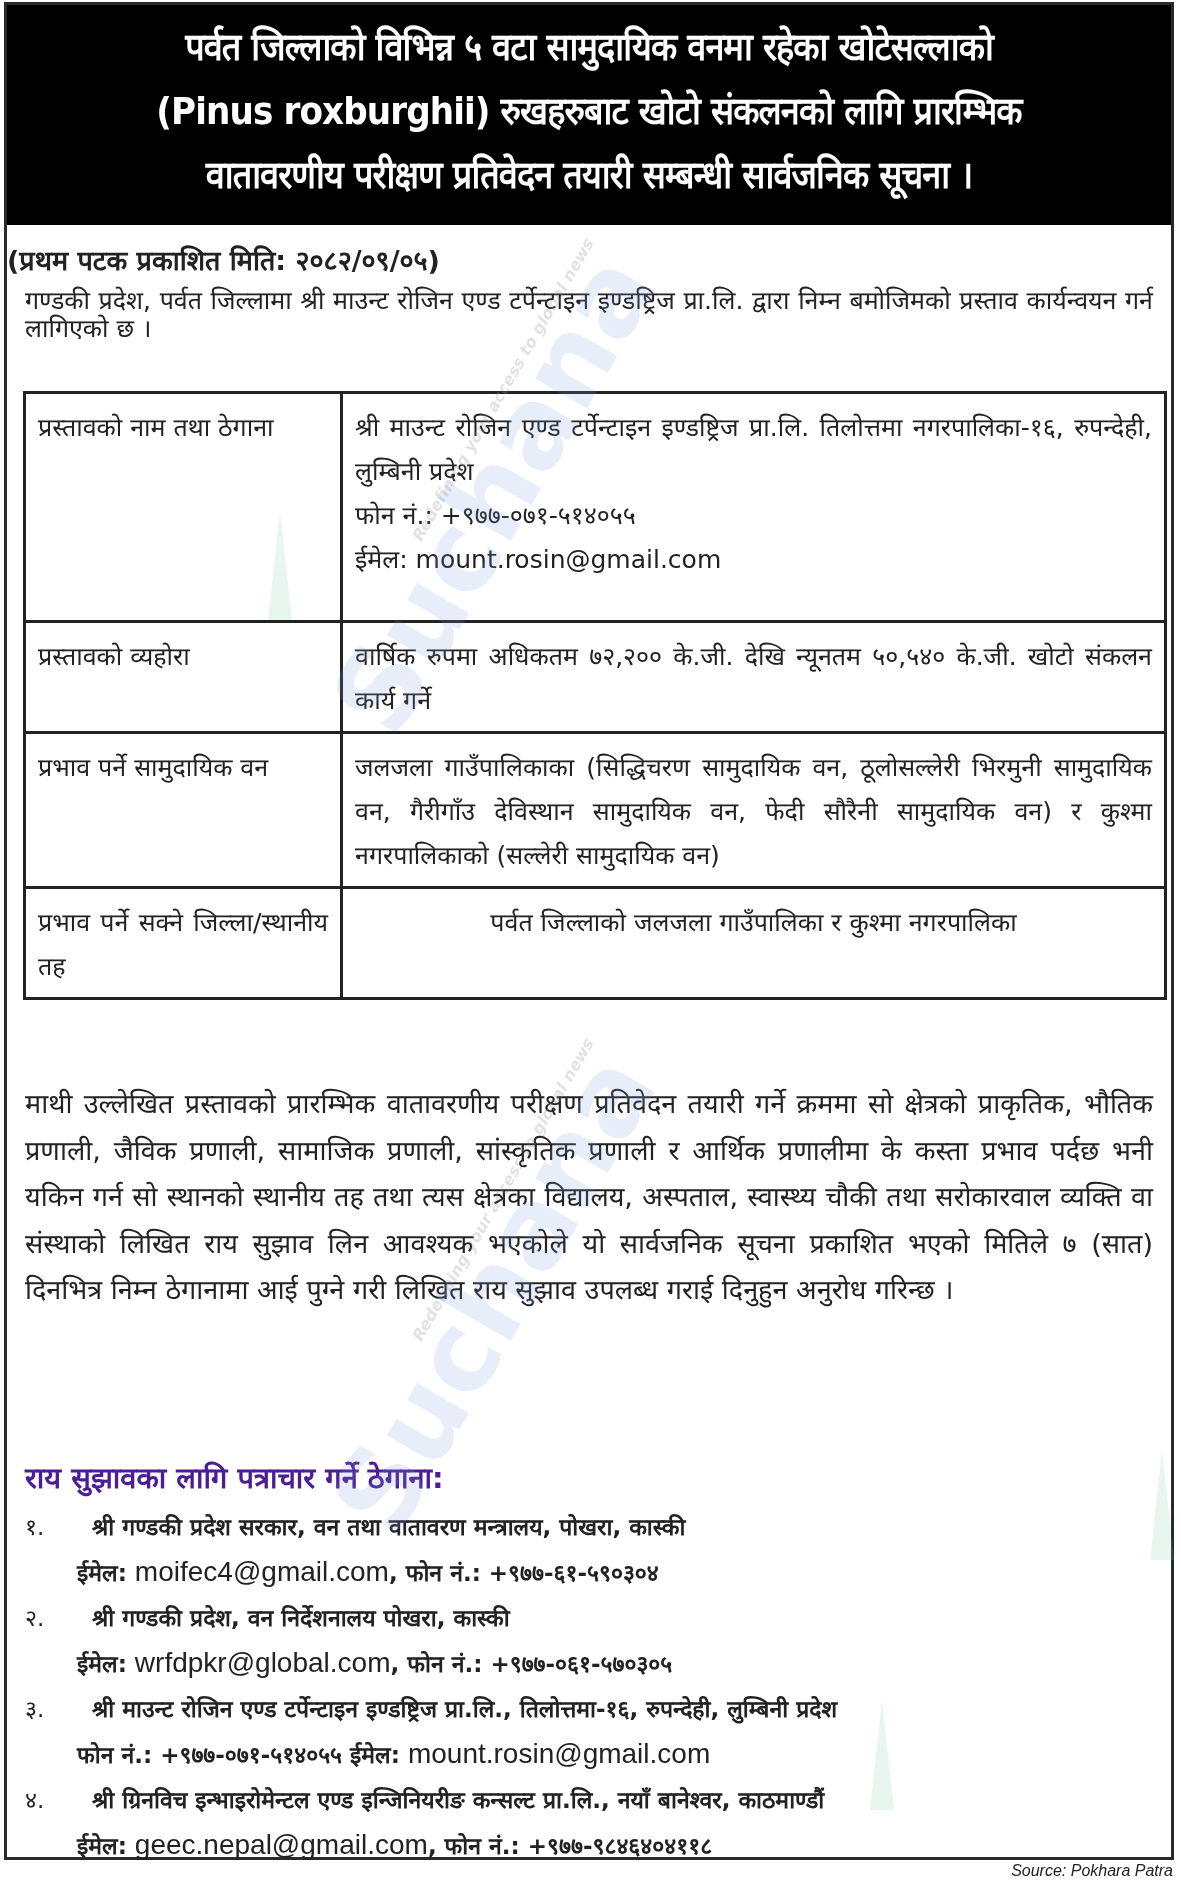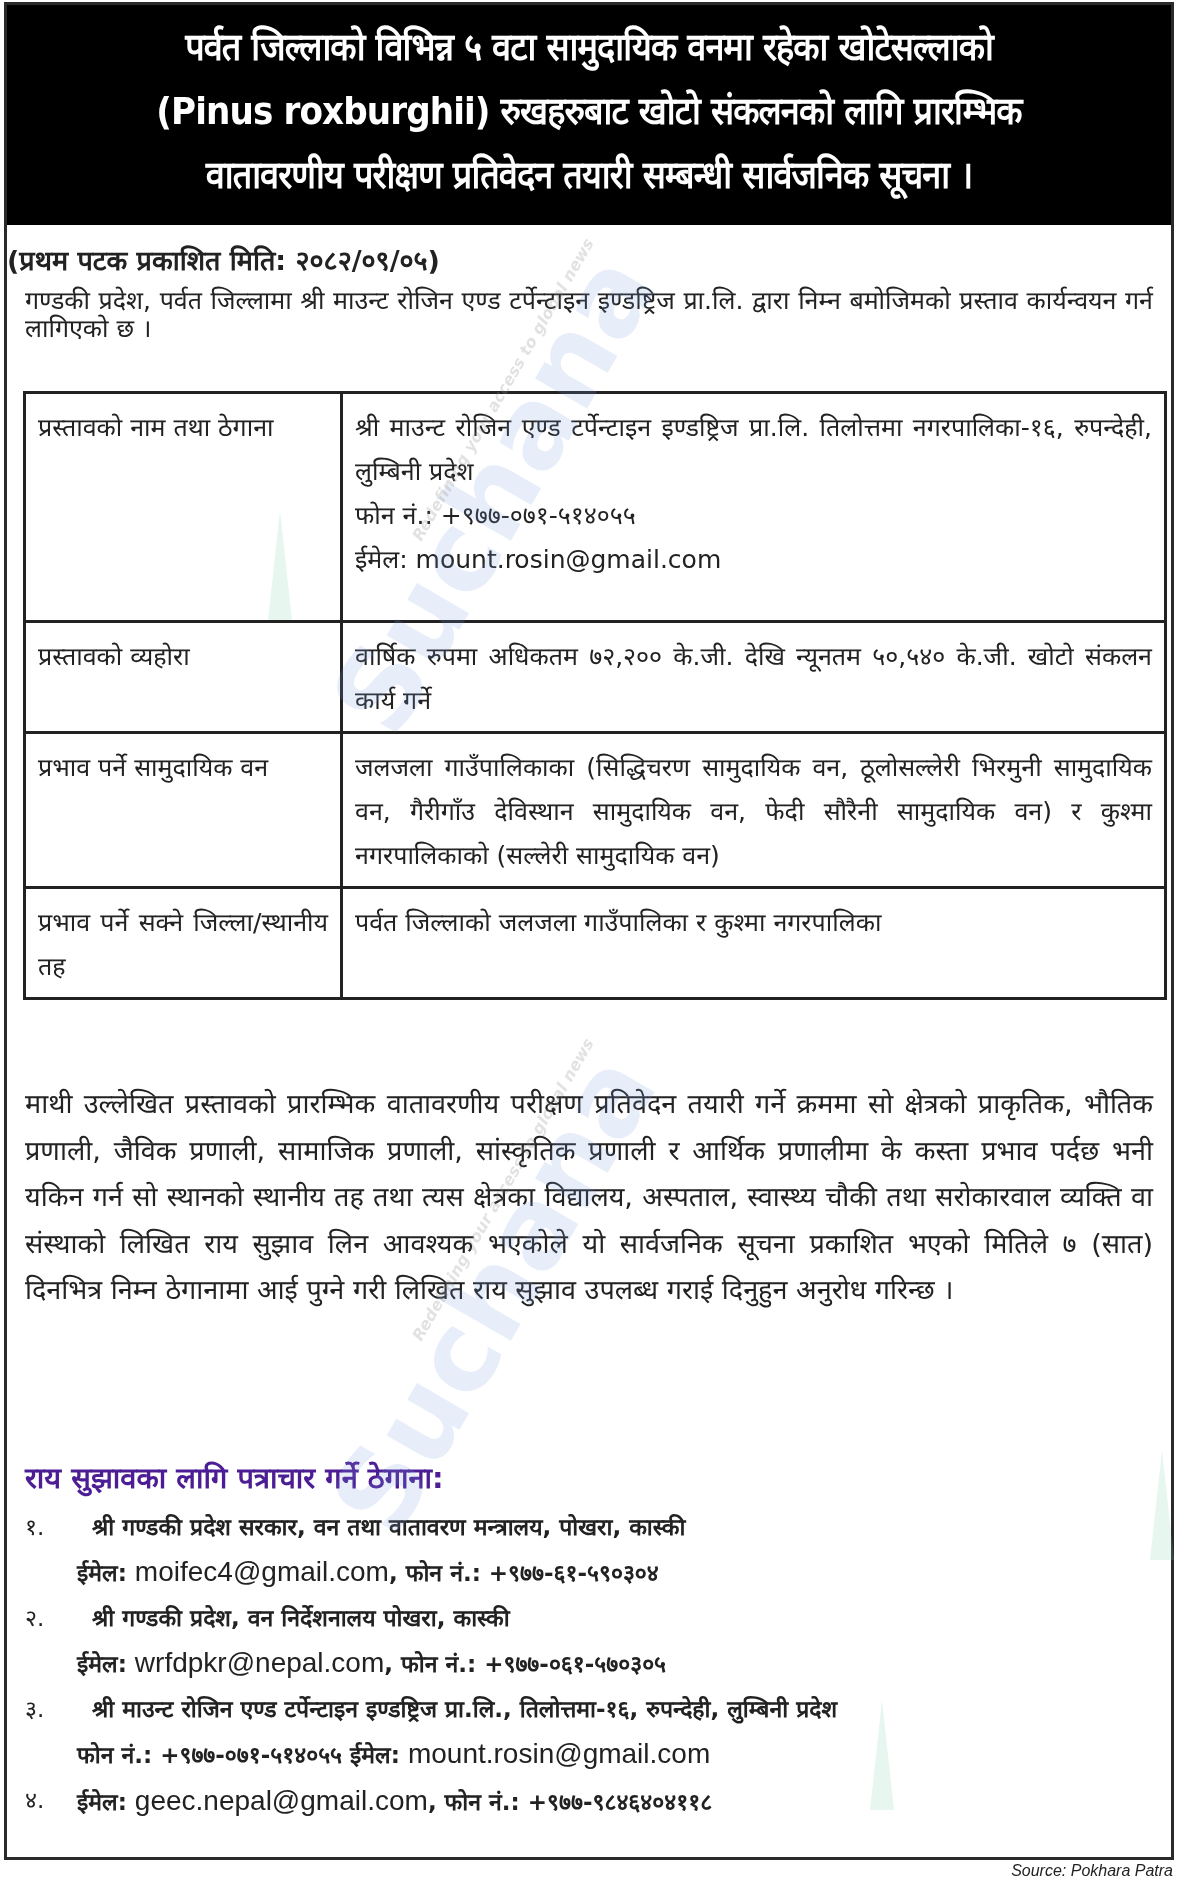--- a/index.html
+++ b/index.html
@@ -83,47 +83,48 @@
     <tr>
       <td class="label">प्रस्तावको व्यहोरा</td>
       <td class="value">वार्षिक रुपमा अधिकतम ७२,२०० के.जी. देखि न्यूनतम ५०,५४० के.जी. खोटो संकलन कार्य गर्ने</td>
     </tr>
     <tr>
       <td class="label">प्रभाव पर्ने सामुदायिक वन</td>
       <td class="value">जलजला गाउँपालिकाका (सिद्धिचरण सामुदायिक वन, ठूलोसल्लेरी भिरमुनी सामुदायिक वन, गैरीगाँउ देविस्थान सामुदायिक वन, फेदी सौरैनी सामुदायिक वन) र कुश्मा नगरपालिकाको (सल्लेरी सामुदायिक वन)</td>
     </tr>
     <tr>
       <td class="label" style="text-align:justify">प्रभाव पर्ने सक्ने जिल्ला/स्थानीय तह</td>
-      <td class="value" style="text-align:left">पर्वत जिल्लाको जलजला गाउँपालिका र कुश्मा नगरपालिका</td>
+      <td class="value" style="text-align:center">पर्वत जिल्लाको जलजला गाउँपालिका र कुश्मा नगरपालिका</td>
     </tr>
   </tbody>
     </table>
 
   <div class="body-para">माथी उल्लेखित प्रस्तावको प्रारम्भिक वातावरणीय परीक्षण प्रतिवेदन तयारी गर्ने क्रममा सो क्षेत्रको प्राकृतिक, भौतिक प्रणाली, जैविक प्रणाली, सामाजिक प्रणाली, सांस्कृतिक प्रणाली र आर्थिक प्रणालीमा के कस्ता प्रभाव पर्दछ भनी यकिन गर्न सो स्थानको स्थानीय तह तथा त्यस क्षेत्रका विद्यालय, अस्पताल, स्वास्थ्य चौकी तथा सरोकारवाल व्यक्ति वा संस्थाको लिखित राय सुझाव लिन आवश्यक भएकोले यो सार्वजनिक सूचना प्रकाशित भएको मितिले ७ (सात) दिनभित्र निम्न ठेगानामा आई पुग्ने गरी लिखित राय सुझाव उपलब्ध गराई दिनुहुन अनुरोध गरिन्छ ।</div>
 
   <div class="contacts-title">राय सुझावका लागि पत्राचार गर्ने ठेगाना:</div>
 
   <ul class="contacts">
     <li class="contact">
       <span class="num">१.</span>
       <span class="line1">श्री गण्डकी प्रदेश सरकार, वन तथा वातावरण मन्त्रालय, पोखरा, कास्की</span>
       <span class="line2"><span>ईमेल: </span><span class="latin">moifec4@gmail.com</span><span>, फोन नं.: +९७७-६१-५९०३०४</span></span>
     </li>
     <li class="contact">
       <span class="num">२.</span>
       <span class="line1">श्री गण्डकी प्रदेश, वन निर्देशनालय पोखरा, कास्की</span>
-      <span class="line2"><span>ईमेल: </span><span class="latin">wrfdpkr@nepal.com</span><span>, फोन नं.: +९७७-०६१-५७०३०५</span></span>
+      <span class="line2"><span>ईमेल: </span><span class="latin">wrfdpkr@global.com</span><span>, फोन नं.: +९७७-०६१-५७०३०५</span></span>
     </li>
     <li class="contact">
       <span class="num">३.</span>
       <span class="line1">श्री माउन्ट रोजिन एण्ड टर्पेन्टाइन इण्डष्ट्रिज प्रा.लि., तिलोत्तमा-१६, रुपन्देही, लुम्बिनी प्रदेश</span>
       <span class="line2"><span>फोन नं.: +९७७-०७१-५१४०५५ ईमेल: </span><span class="latin">mount.rosin@gmail.com</span><span></span></span>
     </li>
     <li class="contact">
       <span class="num">४.</span>
+      <span class="line1">श्री ग्रिनविच इन्भाइरोमेन्टल एण्ड इन्जिनियरीङ कन्सल्ट प्रा.लि., नयाँ बानेश्वर, काठमाण्डौं</span>
       <span class="line2"><span>ईमेल: </span><span class="latin">geec.nepal@gmail.com</span><span>, फोन नं.: +९७७-९८४६४०४११८</span></span>
     </li>
   </ul>
 </div>
 
 <div class="source">Source: Pokhara Patra</div>
 
 <div class="wm wm-big" style="left:230px; top:430px;">Suchana</div>
 <div class="wm wm-small" style="left:330px; top:380px;">Redefining your access to global news</div>
 <div class="wm wm-big" style="left:230px; top:1230px;">Suchana</div>

